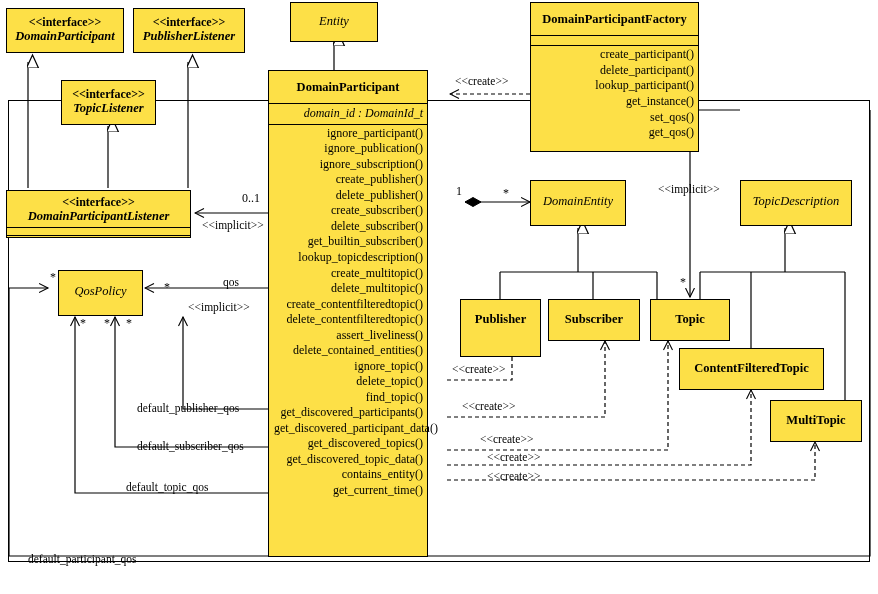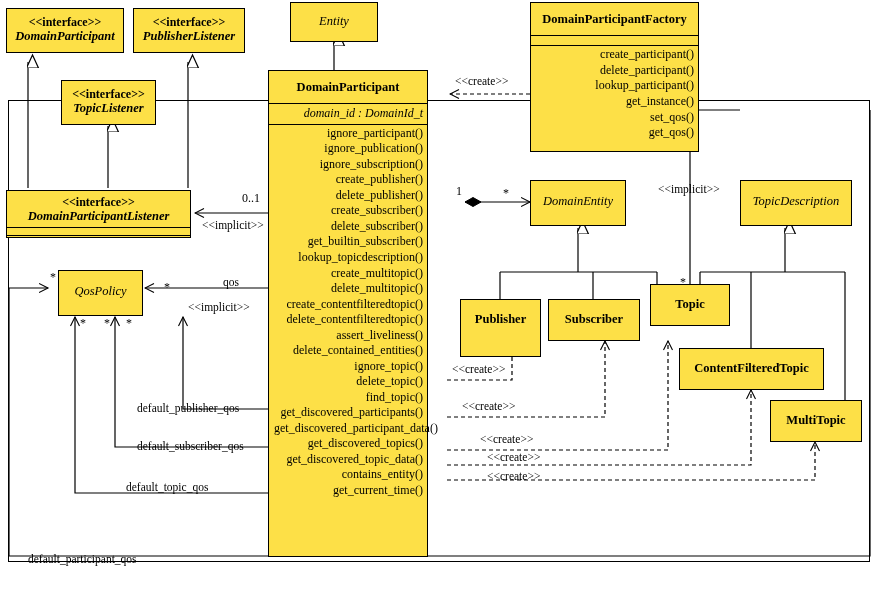--- a/index.html
+++ b/index.html
@@ -227,21 +227,21 @@
   </div>
 
   <div class="box" style="left:460px;top:299px;width:81px;height:58px;">
     <div class="title" style="padding:12px 2px 0 2px;">Publisher</div>
   </div>
 
   <div class="box" style="left:548px;top:299px;width:92px;height:42px;">
     <div class="title" style="padding:12px 2px 0 2px;">Subscriber</div>
   </div>
 
-  <div class="box" style="left:650px;top:284px;width:80px;height:42px;">
+  <div class="box" style="left:650px;top:299px;width:80px;height:42px;">
     <div class="title" style="padding:12px 2px 0 2px;">Topic</div>
   </div>
 
   <div class="box" style="left:679px;top:348px;width:145px;height:42px;">
     <div class="title" style="padding:12px 2px 0 2px;">ContentFilteredTopic</div>
   </div>
 
   <div class="box" style="left:770px;top:400px;width:92px;height:42px;">
     <div class="title" style="padding:12px 2px 0 2px;">MultiTopic</div>
   </div>

